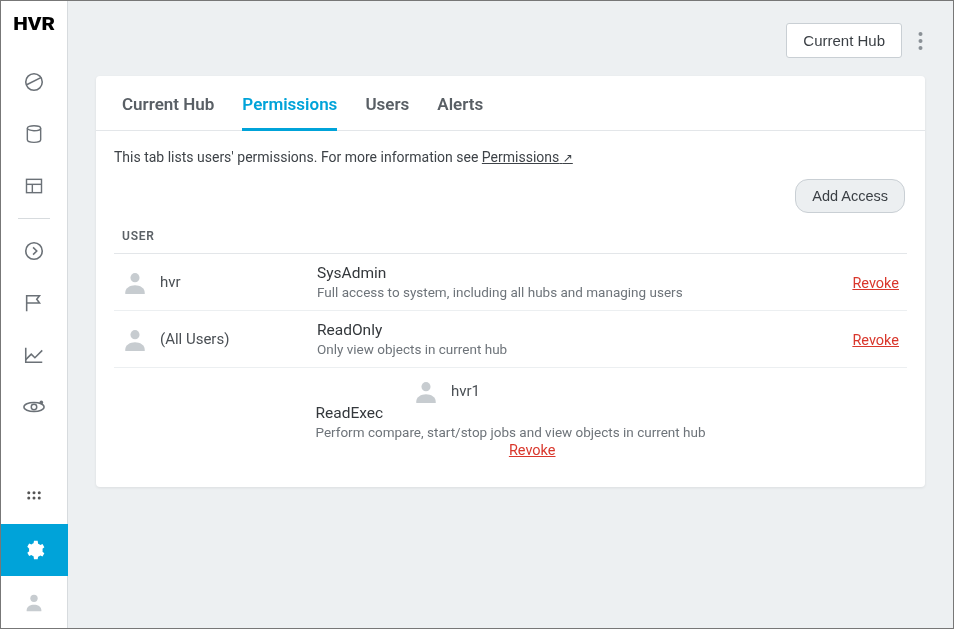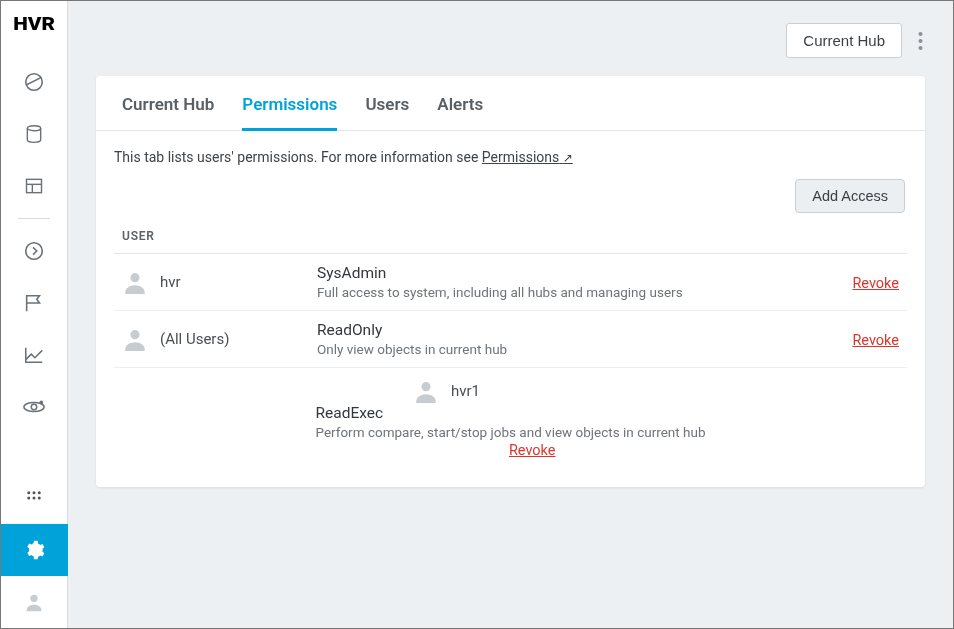--- a/index.html
+++ b/index.html
@@ -153,21 +153,21 @@
   }
   .ext-icon { font-size: 12px; }
   .add-row {
     display: flex;
     justify-content: flex-end;
     padding: 14px 20px 12px 20px;
   }
   .add-btn {
     background: #eceff1;
     border: 1px solid #c9cfd4;
-    border-radius: 4px;
+    border-radius: 13px;
     padding: 8px 16px;
     font-size: 14.5px;
     color: #3a3f44;
     cursor: pointer;
   }
   .table-wrap { padding: 0 18px; }
   .thead {
     display: flex;
     border-bottom: 1px solid #e3e6e9;
     padding: 4px 8px 10px 8px;

